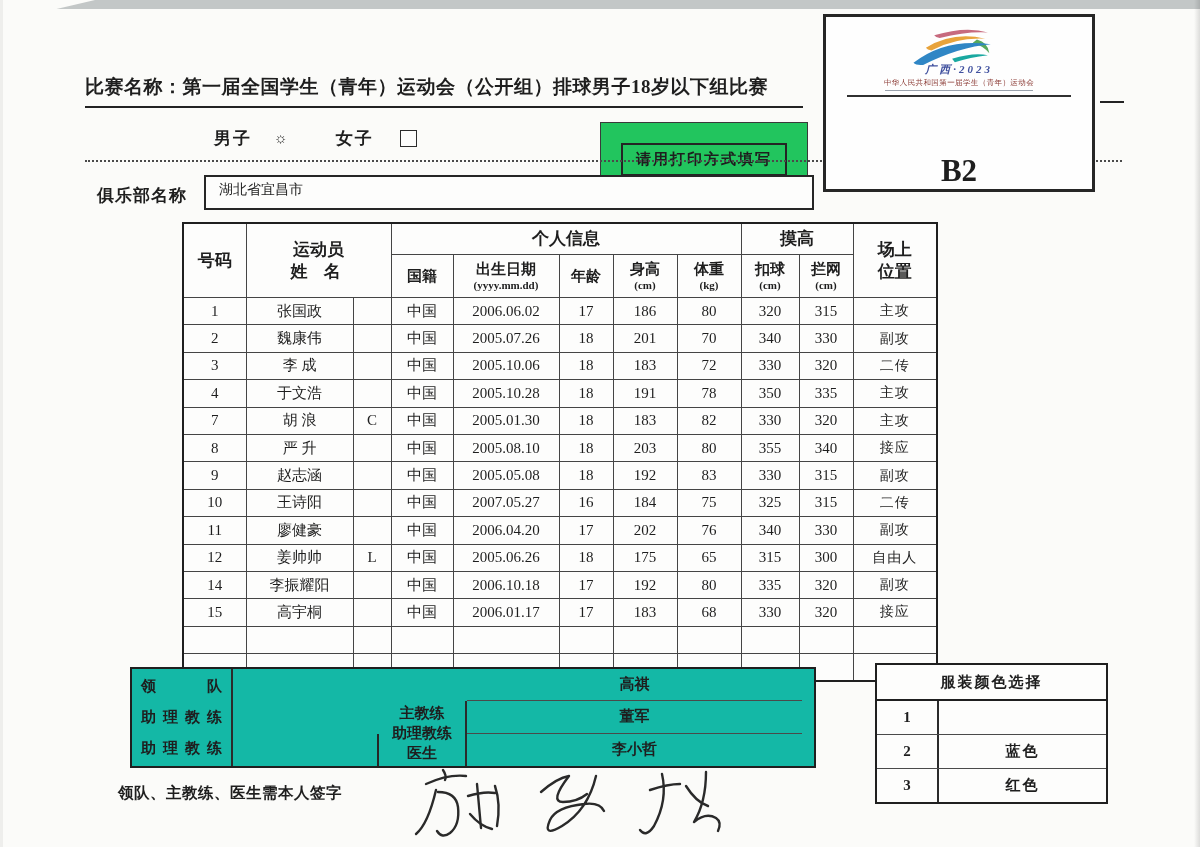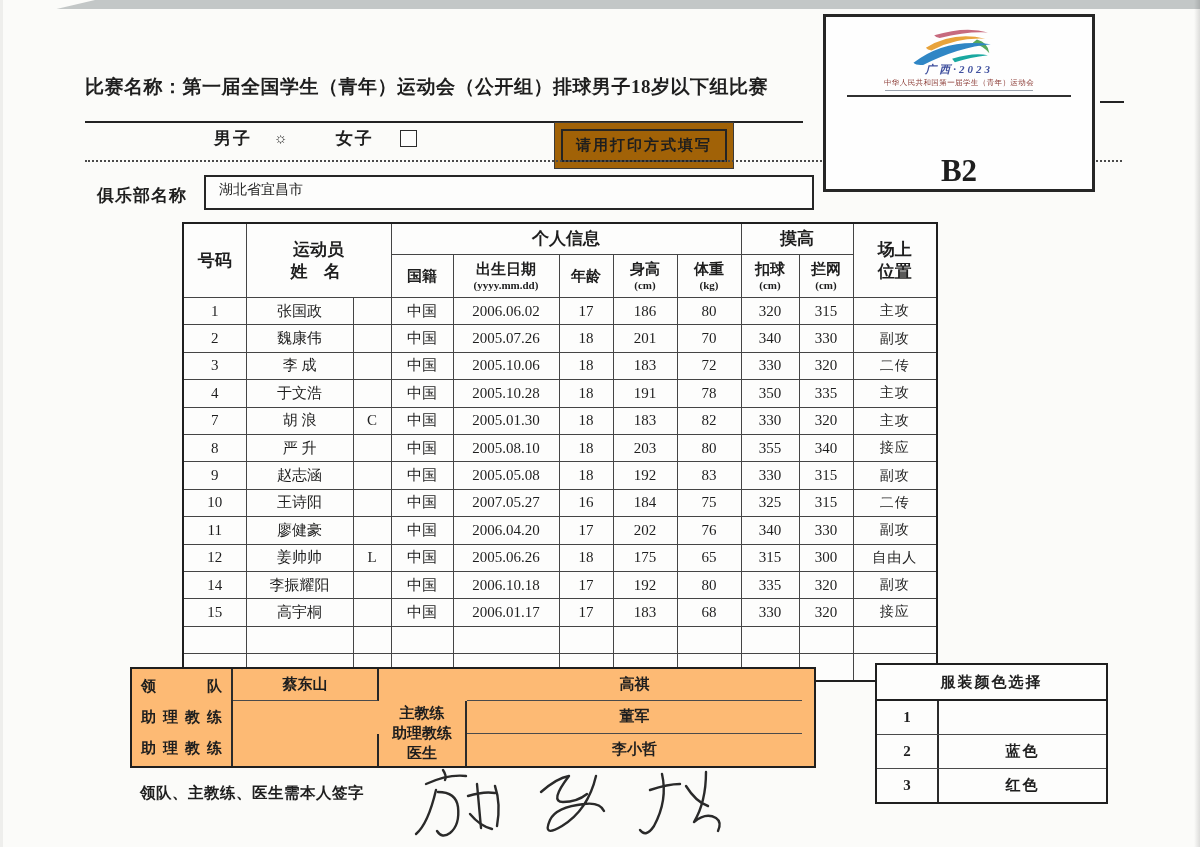--- a/index.html
+++ b/index.html
@@ -6,31 +6,31 @@
   body{background:#fbfbf9;font-family:"Liberation Serif","DejaVu Serif",serif;color:#1e1e1e;}
   .page{position:relative;width:1200px;height:847px;background:#fbfbf9;}
 
   
   .scan-top{position:absolute;top:0;left:0;width:1200px;height:9px;background:#c3c7c7;}
   .scan-top-wedge{position:absolute;top:0;left:0;width:95px;height:10px;background:#fbfbf9;clip-path:polygon(0 0,100% 0,55% 100%,0 100%);}
   .scan-right{position:absolute;top:0;right:0;width:6px;height:847px;background:linear-gradient(to right,rgba(0,0,0,0),rgba(0,0,0,.12));}
   .scan-left{position:absolute;top:0;left:0;width:3px;height:847px;background:rgba(0,0,0,.05);}
 
   
-  .title{position:absolute;left:85px;top:74px;width:718px;font-size:19px;font-weight:bold;white-space:nowrap;border-bottom:2px solid #232323;padding-bottom:21px;letter-spacing:.5px;}
+  .title{position:absolute;left:85px;top:74px;width:718px;font-size:19px;font-weight:bold;white-space:nowrap;border-bottom:2px solid #232323;padding-bottom:6px;letter-spacing:.5px;}
   .title-underline-cont{position:absolute;left:1100px;top:101px;width:24px;border-top:2px solid #232323;}
 
   
   .gender-row{position:absolute;left:186px;top:127px;display:flex;align-items:center;font-size:17px;font-weight:bold;}
   .gender-row .lbl{letter-spacing:2px;margin-left:28px;}
   .male-mark{font-size:15px;font-weight:normal;margin:0 20px 0 22px;color:#2c2c2c;}
   .female-box{width:15px;height:15px;border:1.6px solid #2c2c2c;margin-left:26px;background:#fdfdfc;}
 
   
-  .print-box-outer{position:absolute;left:554px;top:122px;border:1.5px solid #3a3a3a;padding:6px;background:#a16207;}
+  .print-box-outer{position:absolute;left:600px;top:122px;border:1.5px solid #3a3a3a;padding:20px;background:#22c55e;}
   .print-box-inner{border:2.2px solid #242424;padding:5px 13px;font-size:15px;font-weight:bold;letter-spacing:2px;}
 
   
   .dotted-rule{position:absolute;left:85px;top:160px;width:1037px;border-top:2.4px dotted #4a4a4a;z-index:1;}
 
   
   .logo-box{position:absolute;left:823px;top:14px;width:266px;height:172px;border:3px solid #262626;background:#fefefe;z-index:2;display:flex;flex-direction:column;align-items:center;}
   .logo-art{margin-top:10px;}
   .logo-mark{font-size:11px;font-weight:bold;font-style:italic;color:#40519f;letter-spacing:3px;margin-top:-4px;}
   .logo-name{font-size:7.5px;color:#8b3a34;letter-spacing:.4px;margin-top:1px;white-space:nowrap;}
@@ -53,39 +53,39 @@
   th{font-size:16px;font-weight:bold;line-height:1.25;}
   tr.h1 th{height:30px;font-size:17px;}
   tr.h2 th{height:42px;font-size:15px;}
   th .small{display:block;font-size:11px;font-weight:bold;letter-spacing:0;}
   td{height:26.4px;font-size:15px;}
   td.c-position{font-size:14px;letter-spacing:1px;}
   td.c-number,td.c-dob,td.c-age,td.c-height,td.c-weight,td.c-spike,td.c-block{font-size:15px;}
   .sp{letter-spacing:6px;}
 
   
-  .staff{position:absolute;left:130px;top:667px;width:682px;height:97px;border:2.6px solid #1f1f1f;background:#fdba74;display:grid;grid-template-columns:101px 146px 88px 335px;grid-template-rows:32.3px 32.3px 32.3px;}
+  .staff{position:absolute;left:130px;top:667px;width:682px;height:97px;border:2.6px solid #1f1f1f;background:#14b8a6;display:grid;grid-template-columns:101px 146px 88px 335px;grid-template-rows:32.3px 32.3px 32.3px;}
   .staff .lblcol{grid-row:1/4;border-right:2.2px solid #2b2b2b;display:flex;flex-direction:column;justify-content:space-around;padding:2px 9px;font-weight:bold;font-size:15px;}
   .staff .lblcol .jline{text-align:justify;text-align-last:justify;}
   .staff .lblcol2{grid-column:3;grid-row:1/4;border-right:2.2px solid #2b2b2b;display:flex;flex-direction:column;justify-content:space-around;align-items:center;font-weight:bold;font-size:15px;padding:2px 0;margin-top:32px;}
   .staff .vcell{display:flex;align-items:center;justify-content:center;font-weight:bold;font-size:15px;}
   .staff .v1{grid-column:2;border-right:2.6px solid #262626;}
   .staff .v2{grid-column:4;}
   .staff .rb{border-bottom:1.5px solid #4a4a4a;}
 
   
   .uniform{position:absolute;left:875px;top:663px;width:229px;border:2.6px solid #1f1f1f;background:#fdfdfc;}
   .uniform .head{height:34px;display:flex;align-items:center;justify-content:center;font-weight:bold;font-size:15px;letter-spacing:2px;border-bottom:2.4px solid #1f1f1f;}
   .uniform .row{display:grid;grid-template-columns:62px 1fr;height:33px;}
   .uniform .row + .row{border-top:1.5px solid #4a4a4a;}
   .uniform .no{border-right:2px solid #2b2b2b;display:flex;align-items:center;justify-content:center;font-weight:bold;font-size:15px;}
   .uniform .clr{display:flex;align-items:center;justify-content:center;font-weight:bold;font-size:15px;letter-spacing:2px;}
 
   
-  .sig-note{position:absolute;left:140px;top:783px;font-size:15.5px;font-weight:bold;letter-spacing:.5px;}
+  .sig-note{position:absolute;left:118px;top:783px;font-size:15.5px;font-weight:bold;letter-spacing:.5px;}
   .signatures{position:absolute;left:398px;top:758px;}
 </style>
 </head>
 <body>
 
 <div class="page">
   <div class="scan-top"></div>
   <div class="scan-top-wedge"></div>
   <div class="scan-left"></div>
 
@@ -346,21 +346,20 @@
         </tbody>
     </table>
   </div>
 
   <div class="staff">
     <div class="lblcol">
       <div class="jline">领队</div>
       <div class="jline">助理教练</div>
       <div class="jline">助理教练</div>
     </div>
-    <div class="vcell v1 rb" style="grid-row:1">蔡东山</div>
     <div class="vcell v1" style="grid-row:3"></div>
     <div class="lblcol2">
       <div>主教练</div>
       <div>助理教练</div>
       <div>医生</div>
     </div>
     <div class="vcell v2 rb" style="grid-row:1">高祺</div>
     <div class="vcell v2 rb" style="grid-row:2">董军</div>
     <div class="vcell v2" style="grid-row:3">李小哲</div>
   </div>

